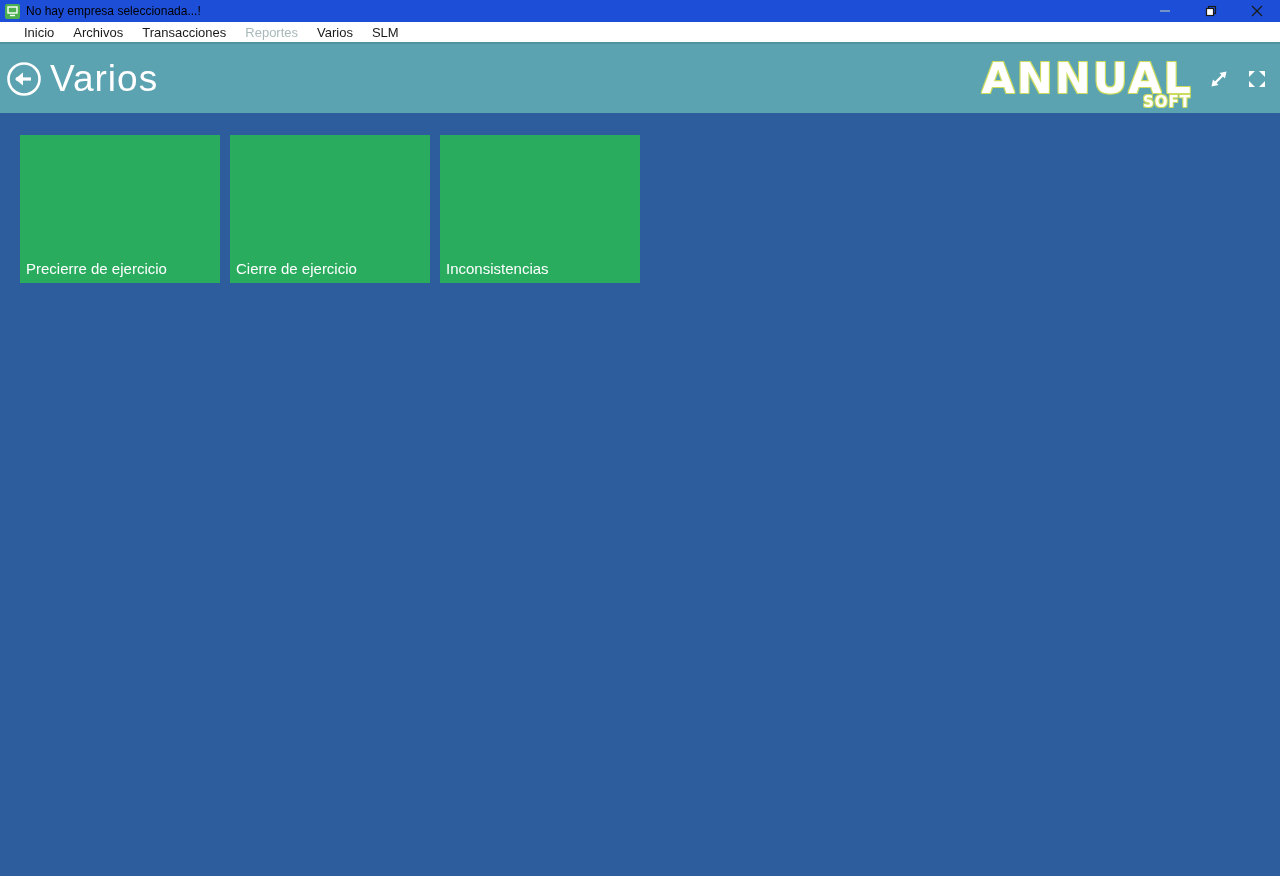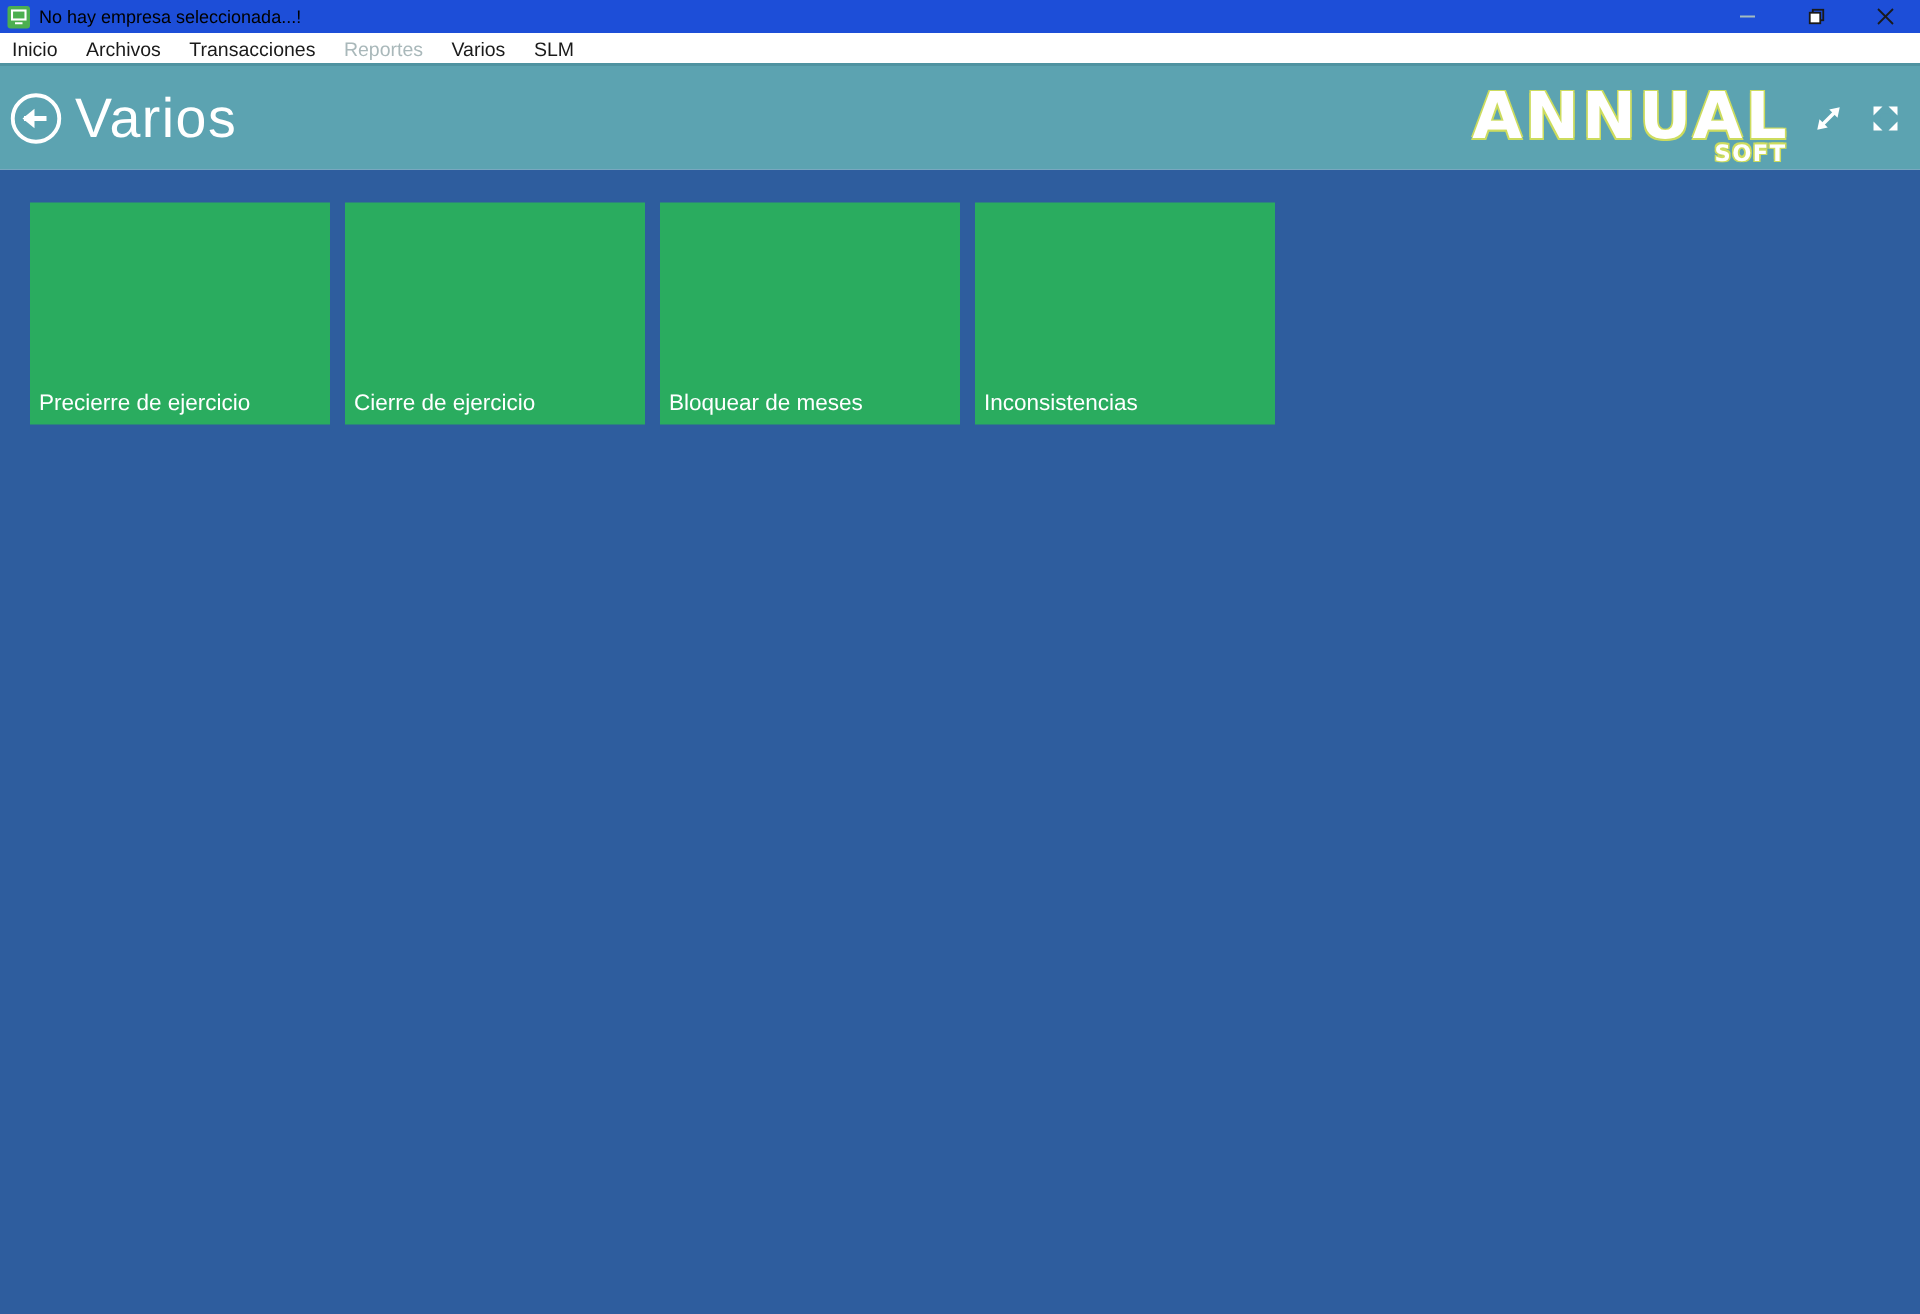--- a/index.html
+++ b/index.html
@@ -39,21 +39,21 @@
     display: flex; align-items: center; justify-content: center;
     cursor: default;
   }
 
   
   .menubar {
     height: 20px;
     background: #ffffff;
     display: flex;
     align-items: center;
-    padding-left: 8px;
+    padding-left: 24px;
     font-size: 13px;
     color: #1a1a1a;
   }
   .menu-item { margin-right: 19px; white-space: nowrap; }
   .menu-item.disabled { color: #a9b8ba; }
 
   .header-topline { height: 2px; background: #4f93a1; }
 
   
   .header {
@@ -214,19 +214,16 @@
 
 <div class="content">
   <div class="tile-row">
     <div class="tile">
       <div class="tile-label">Precierre de ejercicio</div>
     </div>
     <div class="tile">
       <div class="tile-label">Cierre de ejercicio</div>
     </div>
     <div class="tile">
-      <div class="tile-label">Bloquear de meses</div>
-    </div>
-    <div class="tile">
       <div class="tile-label">Inconsistencias</div>
     </div>
   </div>
 </div>
 
 </body></html>

